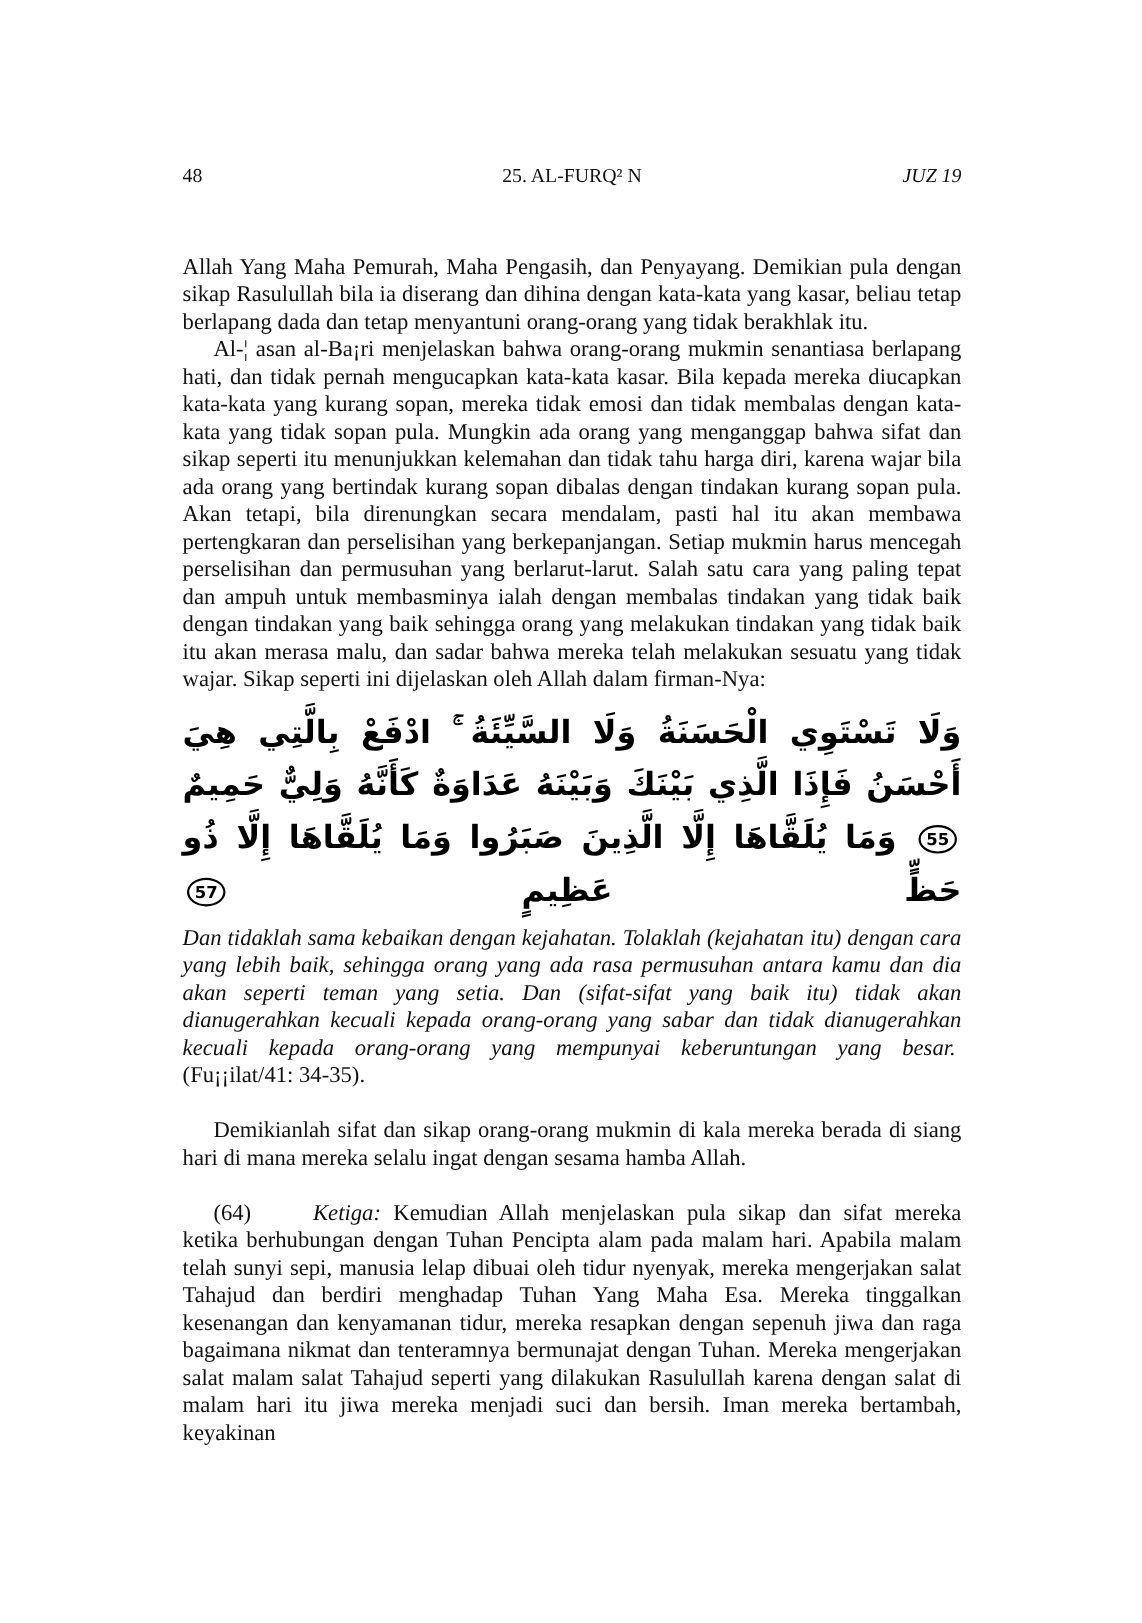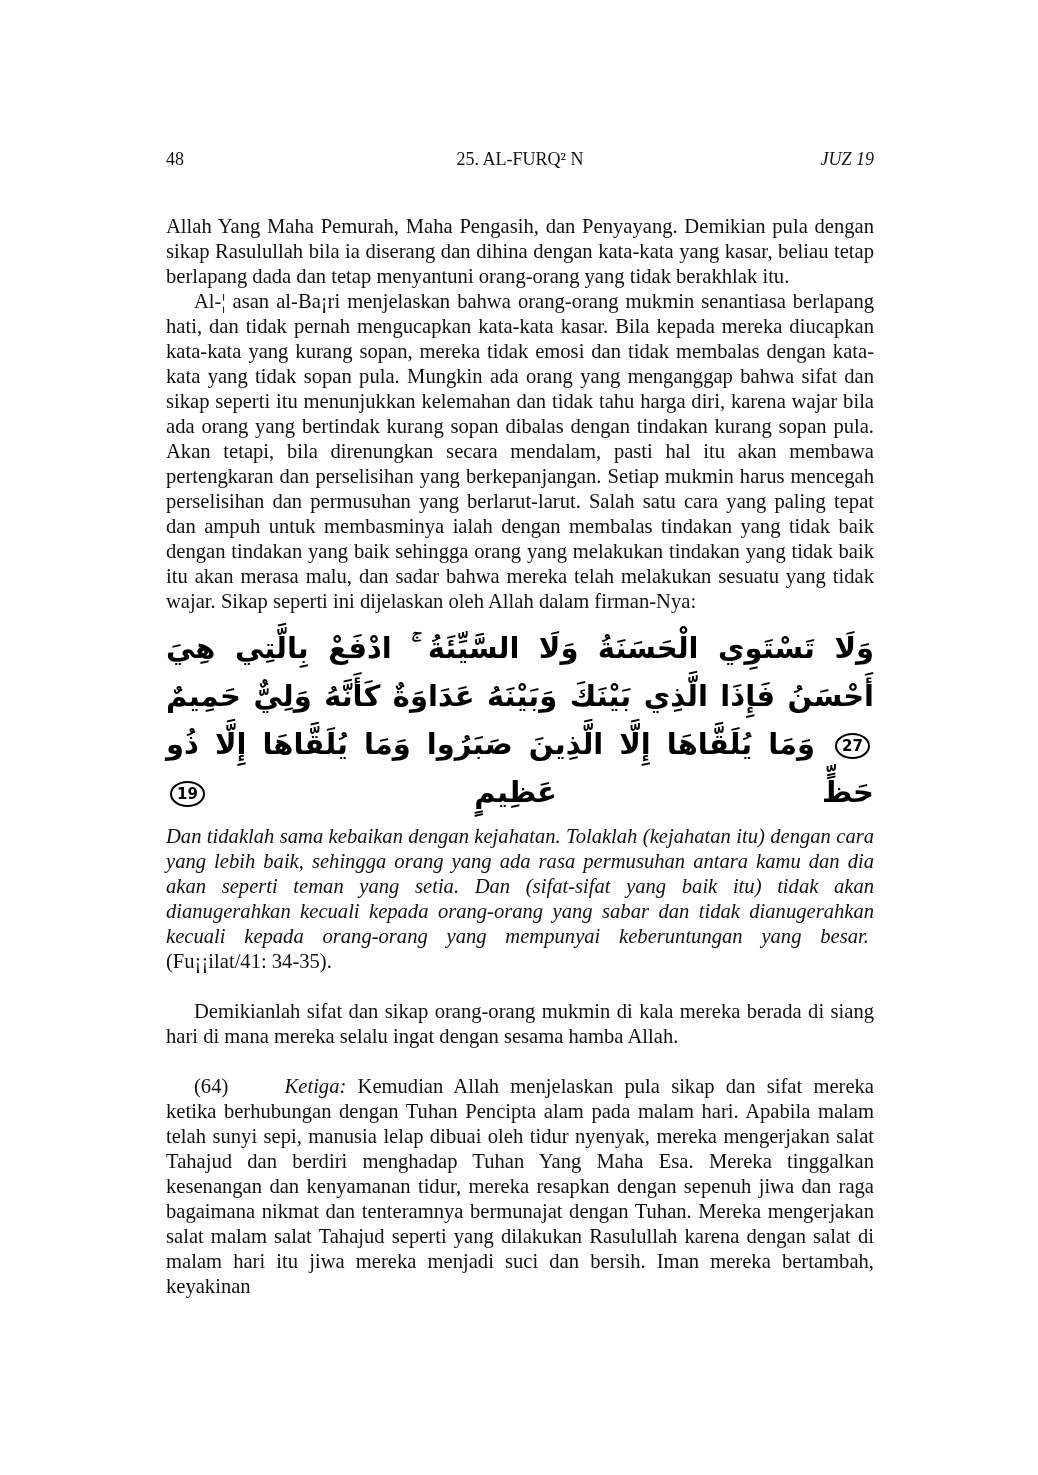--- a/index.html
+++ b/index.html
@@ -29,21 +29,21 @@
       height: 30px;
       font-size: 18px;
       line-height: 30px;
     }
     .running-head .pg { position: absolute; left: 0; }
     .running-head .chap { position: absolute; left: 0; width: 708px; text-align: center; }
     .running-head .juz { position: absolute; right: 0; font-style: italic; }
 
     .body {
       position: absolute;
-      top: 214px;
+      top: 231px;
       left: 0;
       width: 708px;
       font-size: 20.6px;
       line-height: 25px;
     }
     p {
       margin: 0;
       text-align: justify;
       text-align-last: left;
       hyphens: none;
@@ -87,23 +87,23 @@
     <span class="chap">25. AL-FURQ² N</span>
     <span class="juz">JUZ 19</span>
   </div>
 
   <div class="body">
     <p>Allah Yang Maha Pemurah, Maha Pengasih, dan Penyayang. Demikian pula dengan sikap Rasulullah bila ia diserang dan dihina dengan kata-kata yang kasar, beliau tetap berlapang dada dan tetap menyantuni orang-orang yang tidak berakhlak itu.</p>
     <p class="indent">Al-¦ asan al-Ba¡ri menjelaskan bahwa orang-orang mukmin senantiasa berlapang hati, dan tidak pernah mengucapkan kata-kata kasar. Bila kepada mereka diucapkan kata-kata yang kurang sopan, mereka tidak emosi dan tidak membalas dengan kata-kata yang tidak sopan pula. Mungkin ada orang yang menganggap bahwa sifat dan sikap seperti itu menunjukkan kelemahan dan tidak tahu harga diri, karena wajar bila ada orang yang bertindak kurang sopan dibalas dengan tindakan kurang sopan pula. Akan tetapi, bila direnungkan secara mendalam, pasti hal itu akan membawa pertengkaran dan perselisihan yang berkepanjangan. Setiap mukmin harus mencegah perselisihan dan permusuhan yang berlarut-larut. Salah satu cara yang paling tepat dan ampuh untuk membasminya ialah dengan membalas tindakan yang tidak baik dengan tindakan yang baik sehingga orang yang melakukan tindakan yang tidak baik itu akan merasa malu, dan sadar bahwa mereka telah melakukan sesuatu yang tidak wajar. Sikap seperti ini dijelaskan oleh Allah dalam firman-Nya:</p>
 
     <div class="arabic">
       <span>وَلَا تَسْتَوِي الْحَسَنَةُ وَلَا السَّيِّئَةُ ۚ ادْفَعْ بِالَّتِي هِيَ أَحْسَنُ فَإِذَا الَّذِي بَيْنَكَ وَبَيْنَهُ عَدَاوَةٌ كَأَنَّهُ وَلِيٌّ حَمِيمٌ</span>
-      <span class="ayah-mark">27</span>
+      <span class="ayah-mark">55</span>
       <span>وَمَا يُلَقَّاهَا إِلَّا الَّذِينَ صَبَرُوا وَمَا يُلَقَّاهَا إِلَّا ذُو حَظٍّ عَظِيمٍ</span>
-      <span class="ayah-mark">19</span>
+      <span class="ayah-mark">57</span>
     </div>
 
     <p class="translation"><span>Dan tidaklah sama kebaikan dengan kejahatan. Tolaklah (kejahatan itu) dengan cara yang lebih baik, sehingga orang yang ada rasa permusuhan antara kamu dan dia akan seperti teman yang setia. Dan (sifat-sifat yang baik itu) tidak akan dianugerahkan kecuali kepada orang-orang yang sabar dan tidak dianugerahkan kecuali kepada orang-orang yang mempunyai keberuntungan yang besar.</span>&nbsp; <span class="ref">(Fu¡¡ilat/41: 34-35).</span></p>
 
     <div class="gap"></div>
 
     <p class="indent">Demikianlah sifat dan sikap orang-orang mukmin di kala mereka berada di siang hari di mana mereka selalu ingat dengan sesama hamba Allah.</p>
 
     <div class="gap"></div>
 

